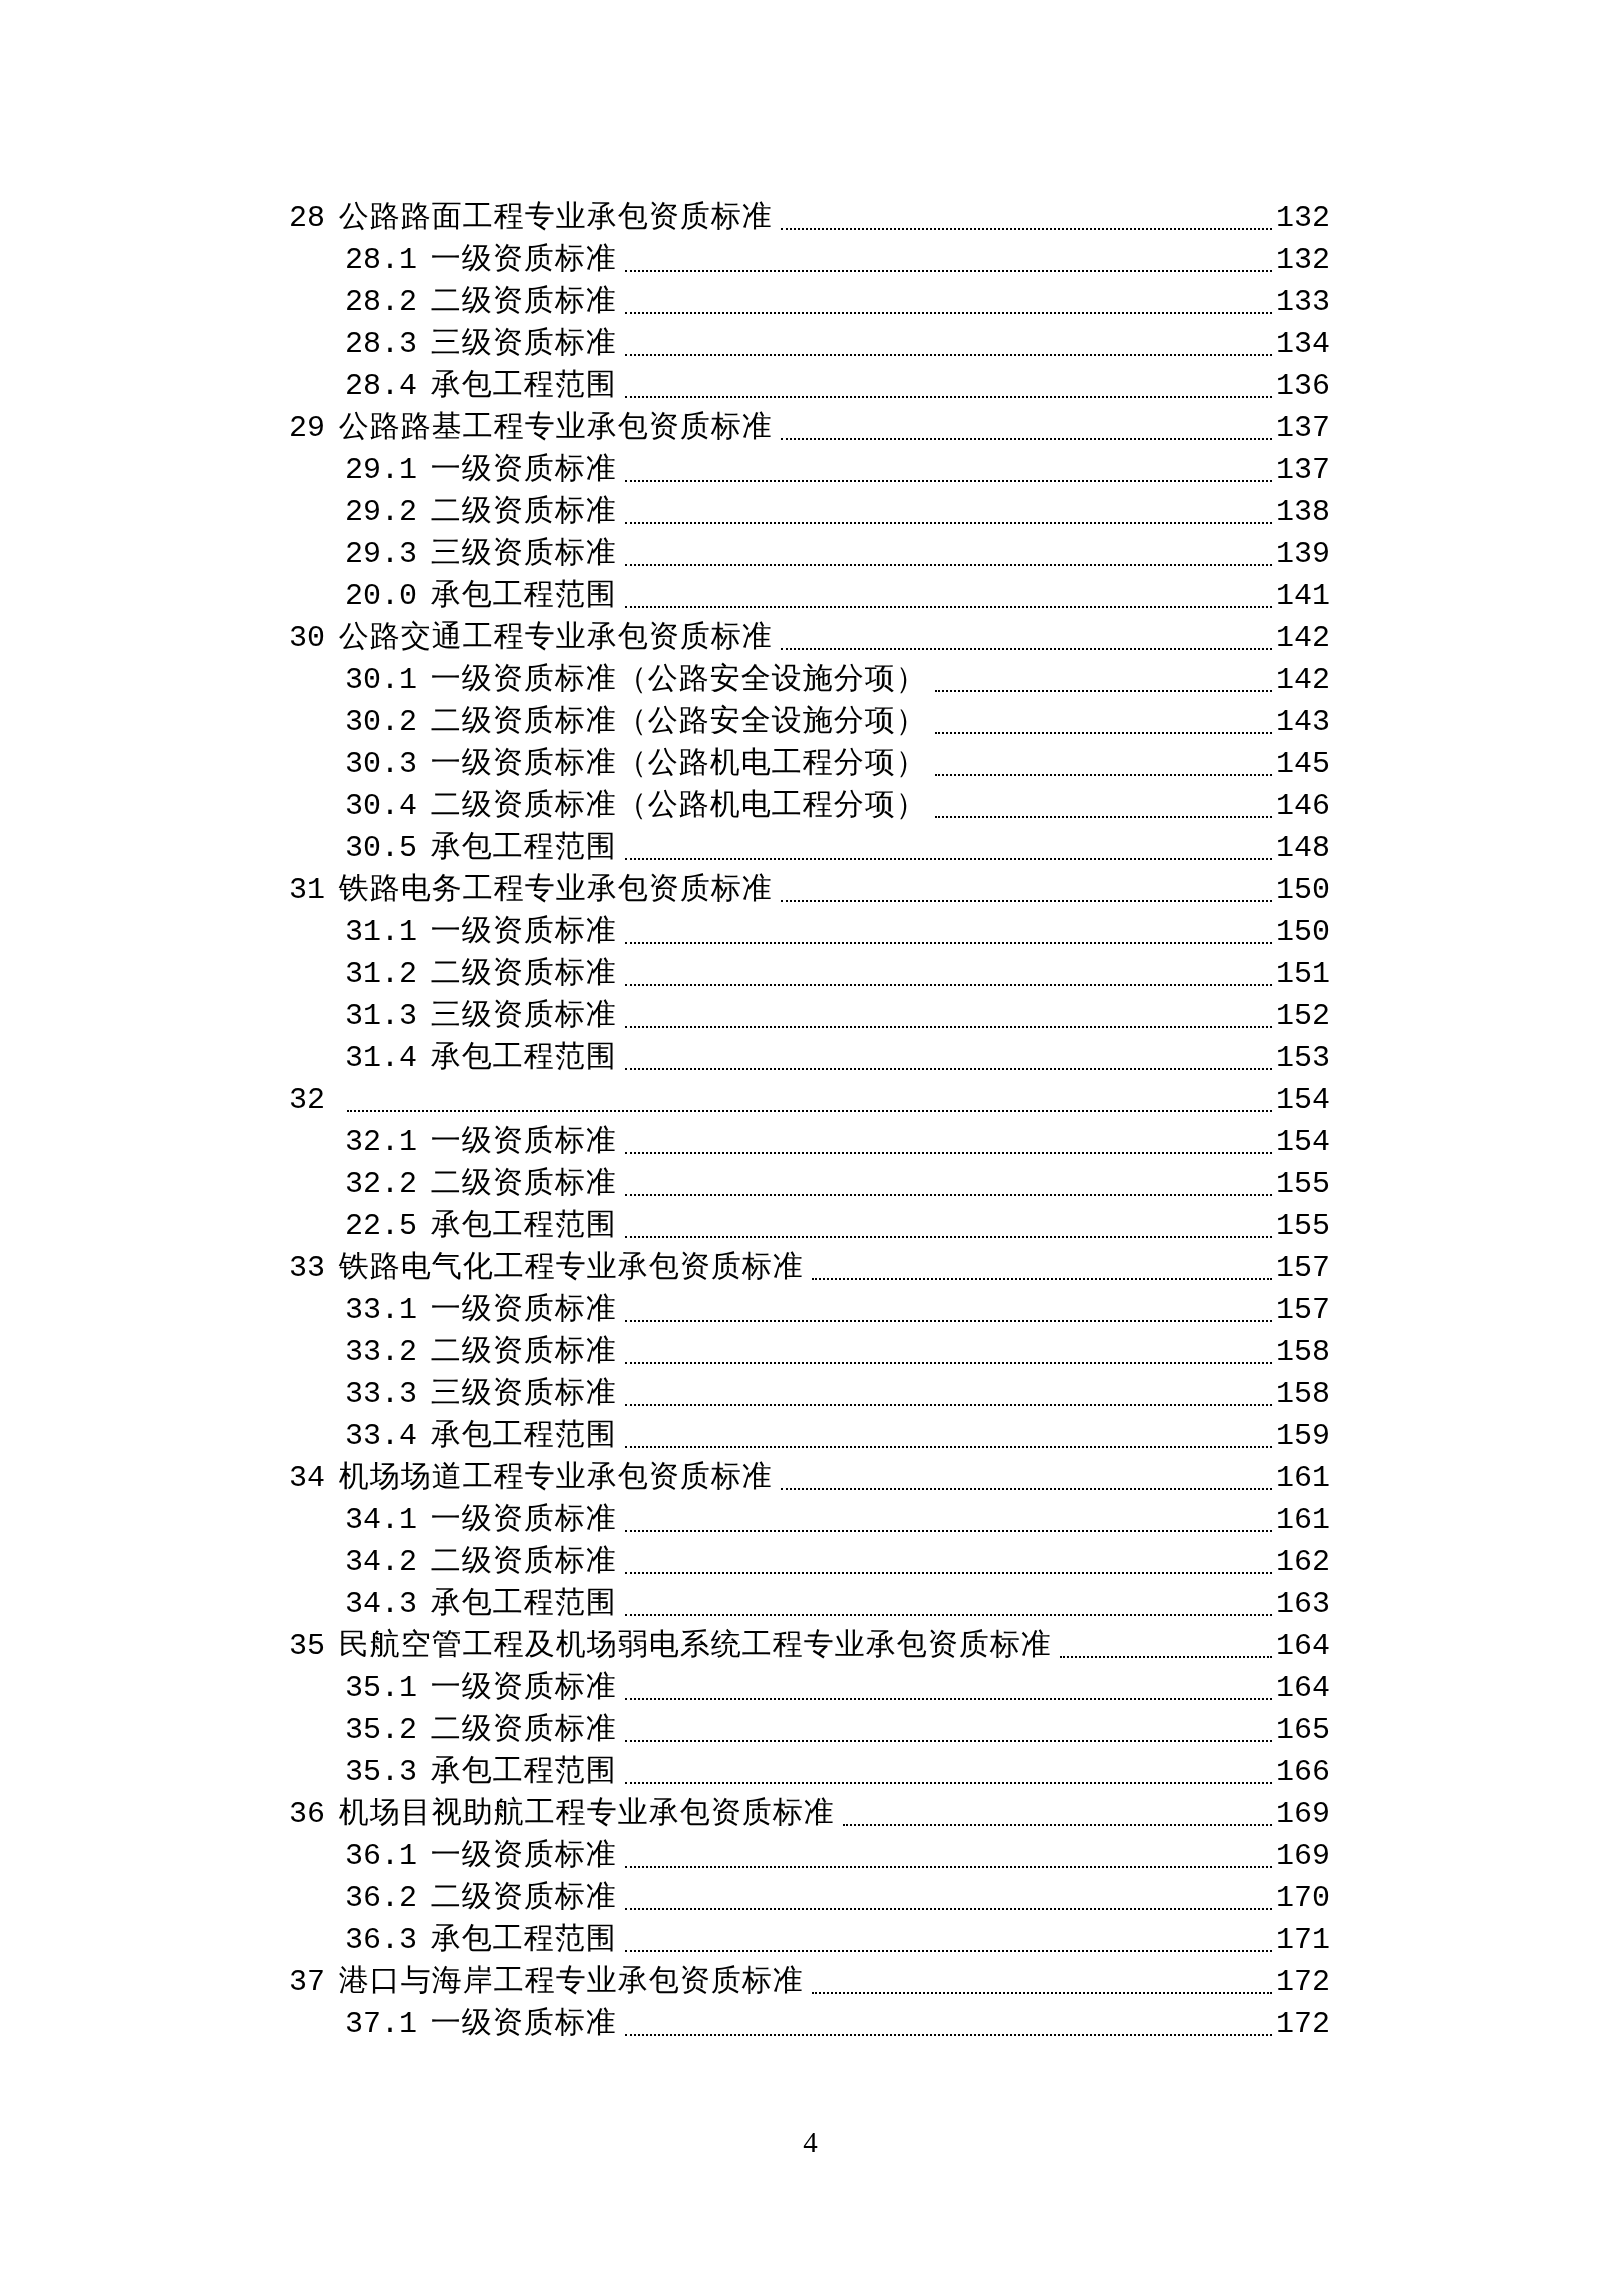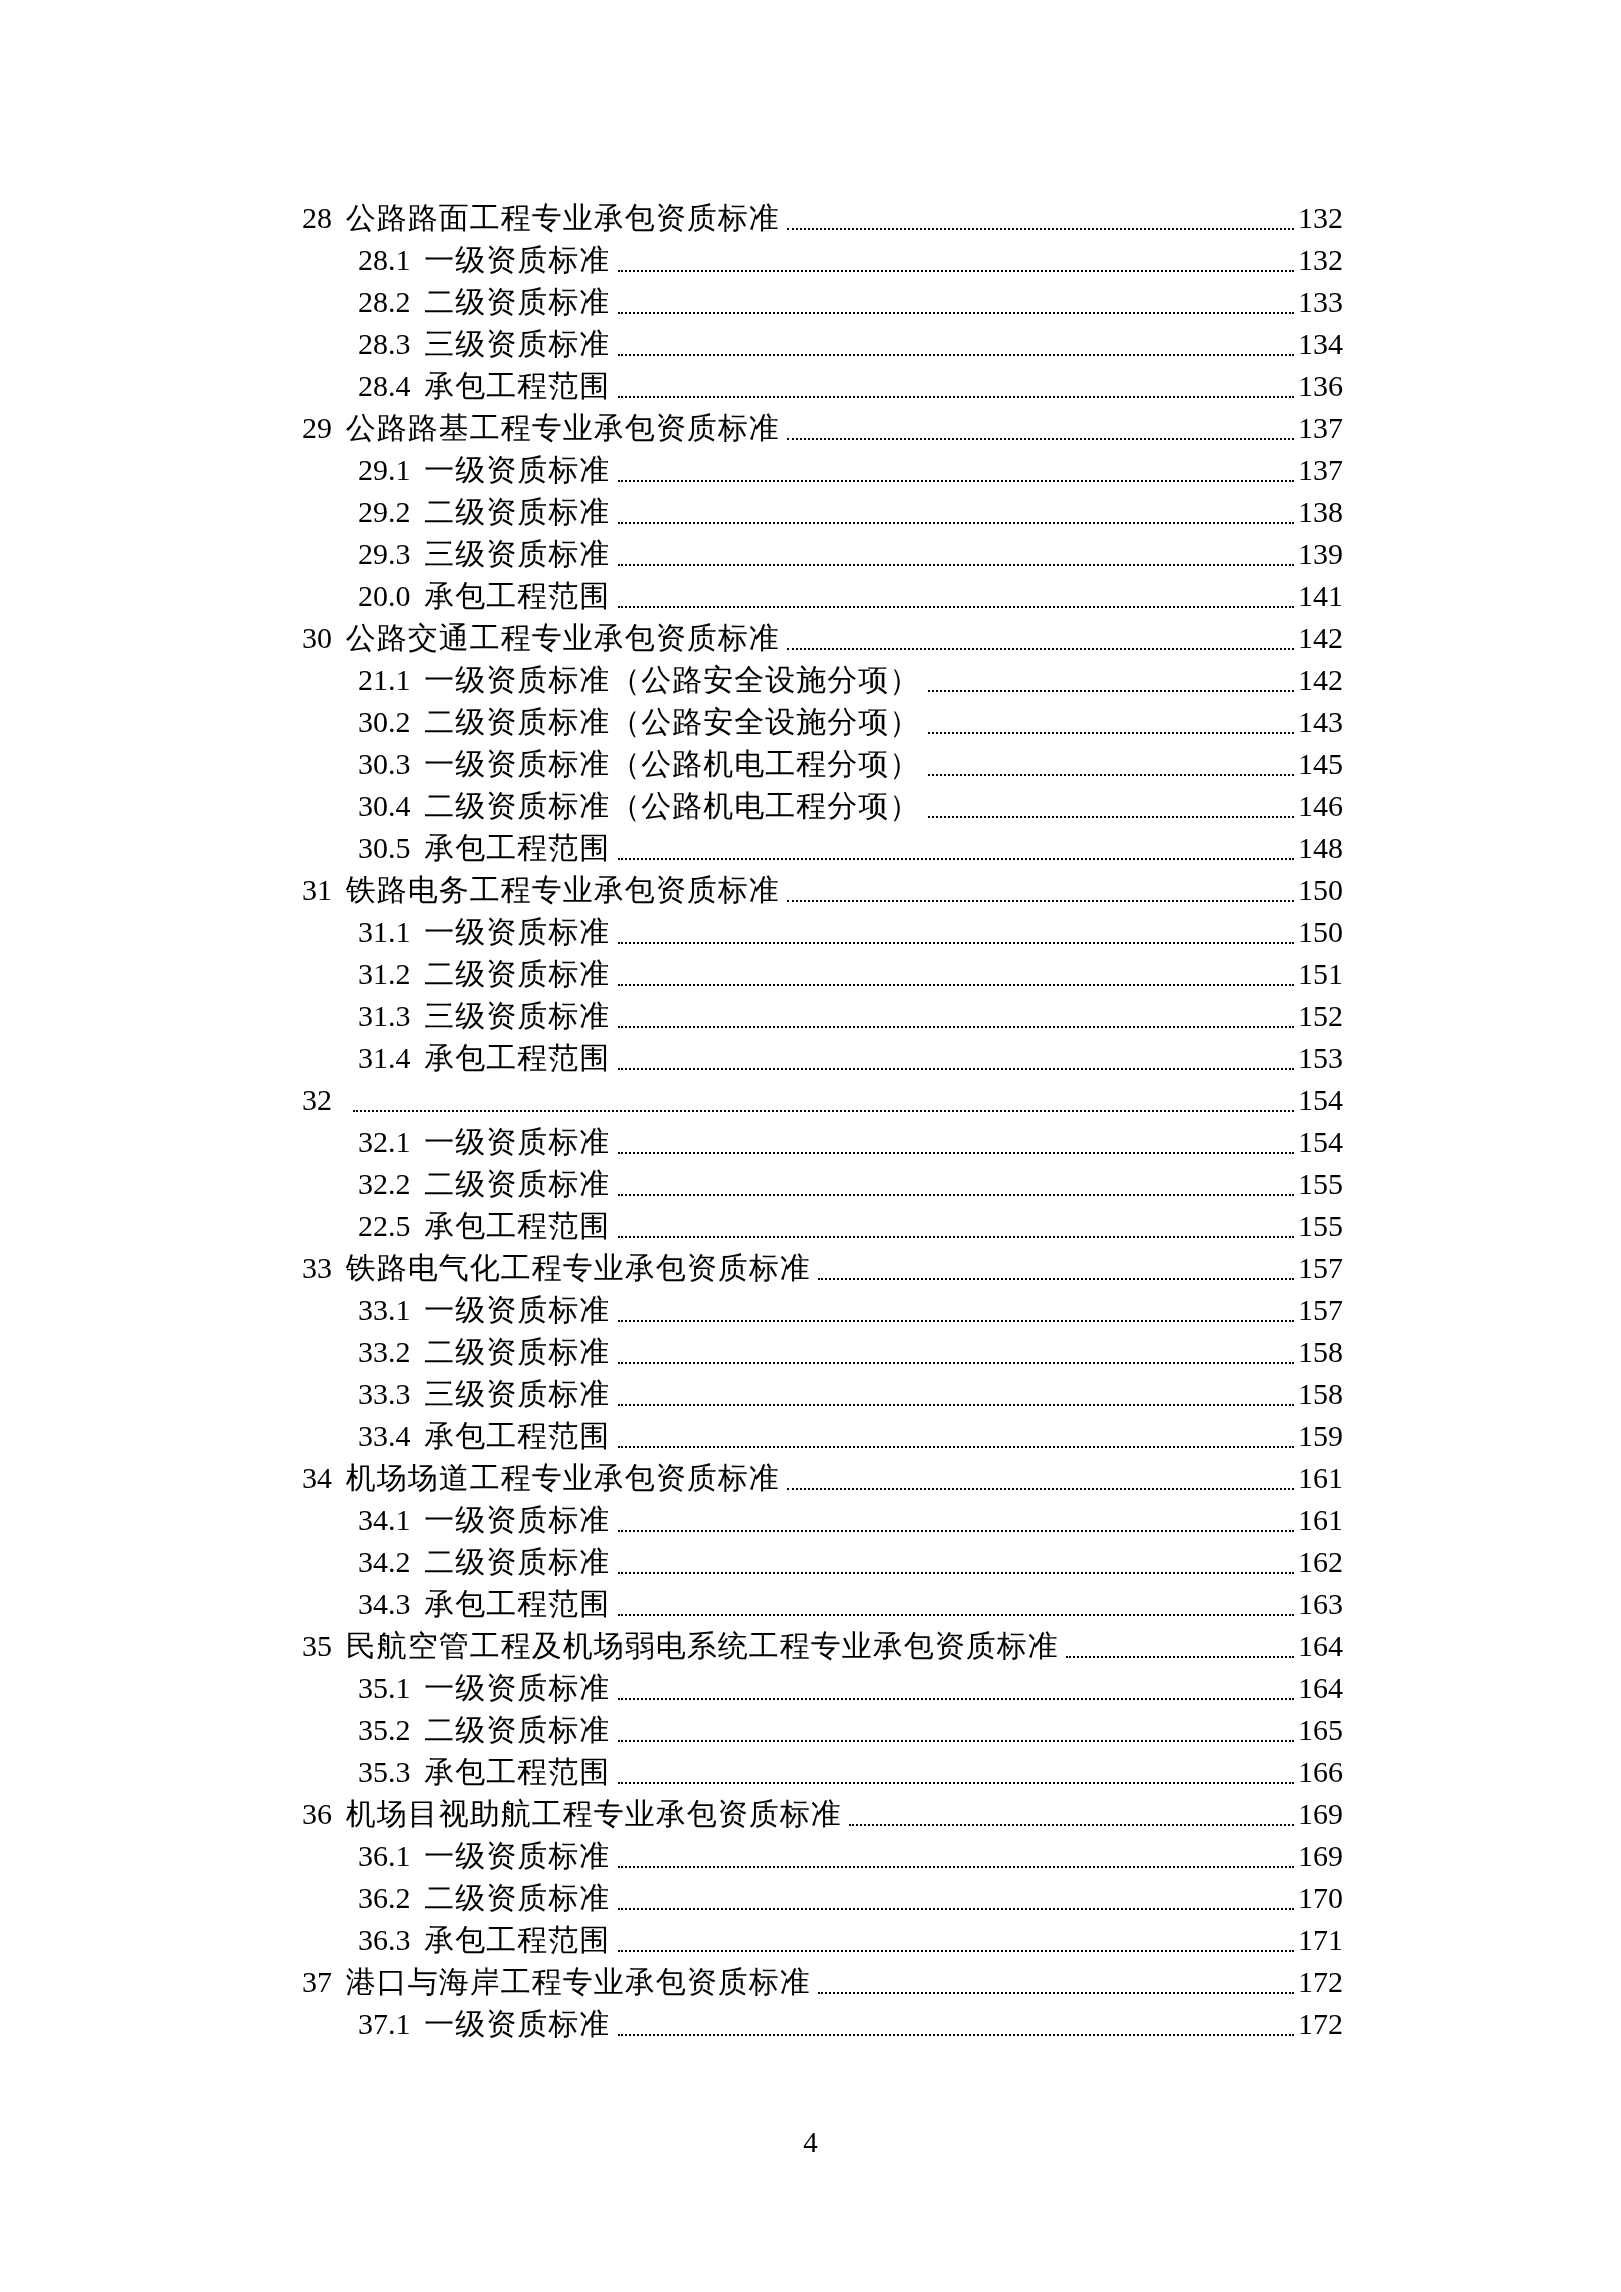--- a/index.html
+++ b/index.html
@@ -11,23 +11,24 @@
     position: relative;
     width: 1621px;
     height: 2293px;
     background: #ffffff;
     font-family: "Liberation Serif", "DejaVu Serif", serif;
     color: #000000;
     overflow: hidden;
   }
   .toc {
     position: absolute;
-    left: 302px;
+    left: 289px;
     top: 197px;
     width: 1041px;
+    font-family: Liberation Mono, monospace;
   }
   .toc-row {
     display: flex;
     align-items: flex-end;
     height: 42px;
     font-size: 30px;
     line-height: 42px;
     white-space: nowrap;
   }
   .toc-row.level-2 {
@@ -133,21 +134,21 @@
     <span class="leader"></span>
     <span class="pageno">141</span>
   </div>
       <div class="toc-row level-1">
     <span class="num">30</span>
     <span class="title">公路交通工程专业承包资质标准</span>
     <span class="leader"></span>
     <span class="pageno">142</span>
   </div>
       <div class="toc-row level-2">
-    <span class="num">21.1</span>
+    <span class="num">30.1</span>
     <span class="title">一级资质标准（公路安全设施分项）</span>
     <span class="leader"></span>
     <span class="pageno">142</span>
   </div>
       <div class="toc-row level-2">
     <span class="num">30.2</span>
     <span class="title">二级资质标准（公路安全设施分项）</span>
     <span class="leader"></span>
     <span class="pageno">143</span>
   </div>

